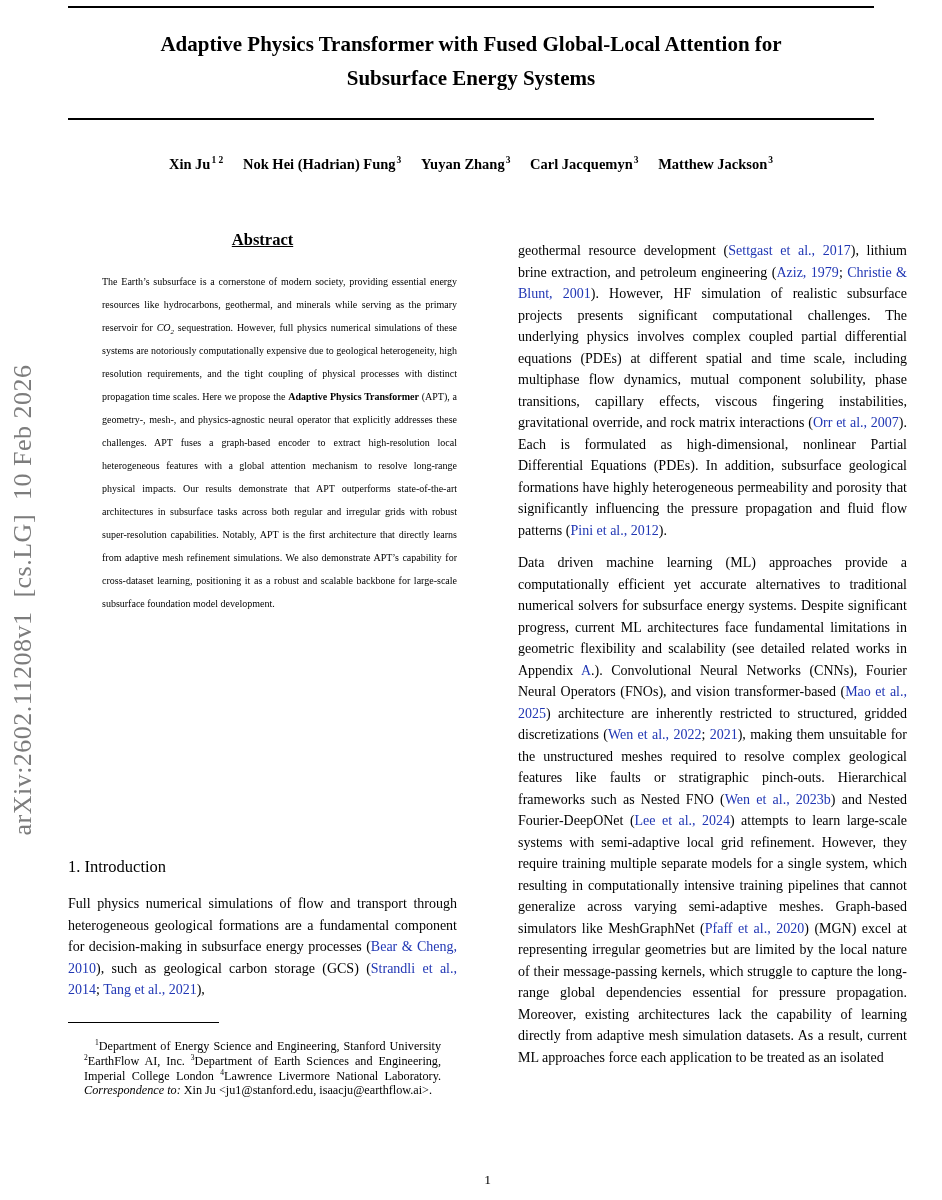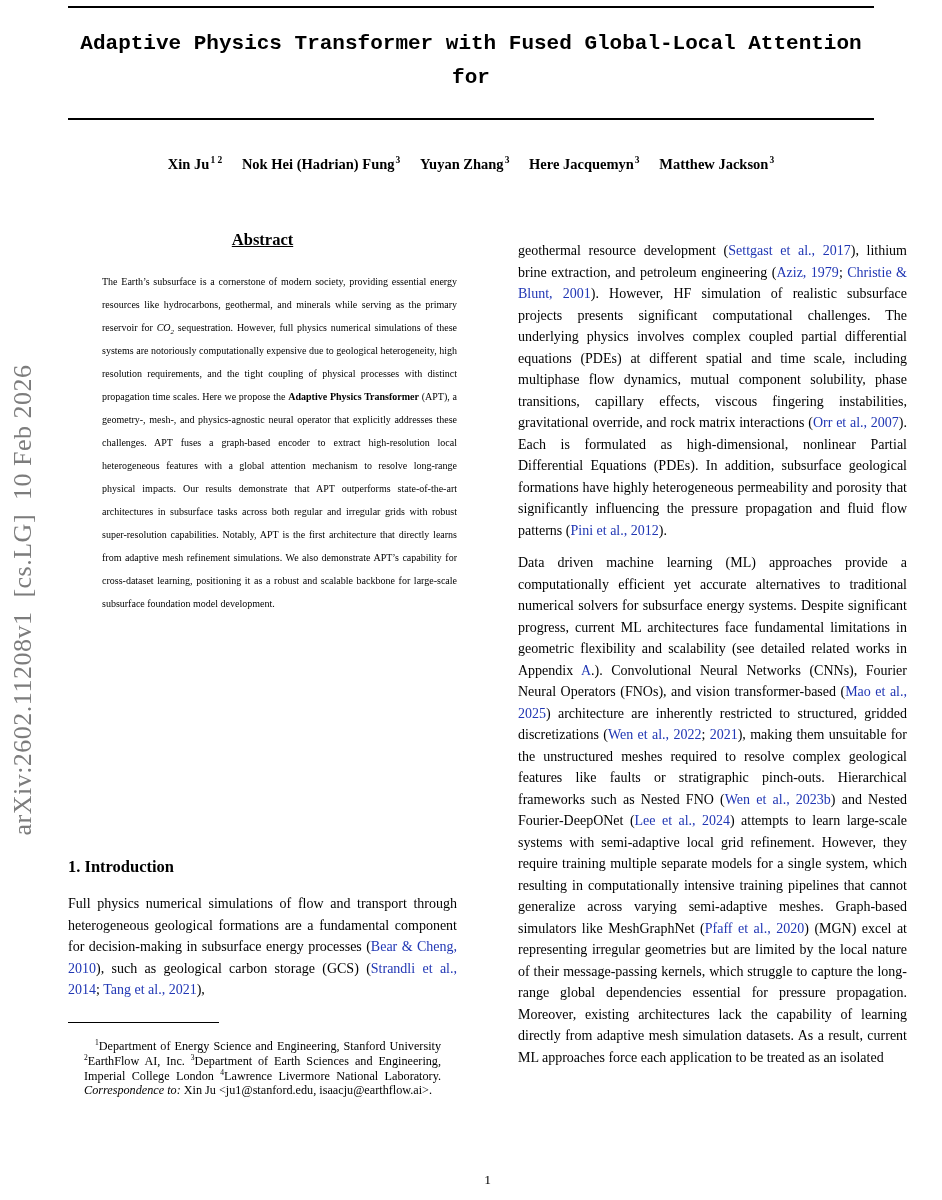--- a/index.html
+++ b/index.html
@@ -13,37 +13,37 @@
     font-family:"Liberation Serif","DejaVu Serif",serif;
   }
   .page{position:relative;width:942px;height:1200px;overflow:hidden;background:#ffffff;}
 
   .rule{position:absolute;left:68px;width:806px;height:2.4px;background:#000;}
   .rule-top{top:6px;}
   .rule-mid{top:118px;}
 
   .title{position:absolute;left:68px;top:27px;width:806px;margin:0;
          text-align:center;font-size:21px;line-height:34px;font-weight:bold;}
-  .title-line{display:block;font-family:Liberation Mono, monospace;}
+  .title-line{display:block;}
 
   .authors{position:absolute;left:68px;top:152px;width:806px;text-align:center;
            font-weight:bold;font-size:14.5px;line-height:25px;}
   .author{white-space:nowrap;margin:0 8px;}
   .author sup{font-size:9.5px;vertical-align:super;line-height:0;margin-left:1px;}
 
   .col{position:absolute;width:389px;font-size:14px;line-height:21.5px;
        text-align:justify;hyphens:auto;-webkit-hyphens:auto;}
   .col-left{left:68px;top:229px;}
   .col-right{left:518px;top:240px;}
 
   .abstract-heading{text-align:center;font-size:16.5px;font-weight:bold;
                     line-height:22px;margin:0 0 19px 0;text-decoration:underline;}
   .abstract-body{margin-left:34px;height:586px;overflow:hidden;
                  font-size:10px;line-height:23px;}
-  .section-heading{font-size:16.5px;font-weight:bold;line-height:22px;
+  .section-heading{font-size:16.5px;font-weight:normal;line-height:22px;
                    margin:0 0 15px 0;}
   .para{margin:0;}
   .para-gap{margin-top:11px;}
 
   .footnote{position:absolute;left:68px;top:1022px;width:389px;}
   .footnote-rule{width:151px;height:1px;background:#000;margin-bottom:6px;}
   .footnote-text{margin:16px;font-size:12.2px;line-height:14.8px;text-align:justify;
                  text-indent:11px;hyphens:auto;-webkit-hyphens:auto;}
 
   .watermark-strip{position:absolute;left:0;top:0;width:46px;height:1200px;
@@ -67,30 +67,31 @@
 <div class="page">
 
   <div class="watermark-strip">
     <span class="watermark-text">arXiv:2602.11208v1  [cs.LG]  10 Feb 2026</span>
   </div>
 
   <div class="rule rule-top"></div>
 
   <h1 class="title">
     <span class="title-line">Adaptive Physics Transformer with Fused Global-Local Attention for</span>
+    <span class="title-line">Subsurface Energy Systems</span>
   </h1>
 
   <div class="rule rule-mid"></div>
 
   <div class="authors">
     <div class="author-row">
       <span class="author"><span>Xin Ju</span><sup>1 2</sup></span>
       <span class="author"><span>Nok Hei (Hadrian) Fung</span><sup>3</sup></span>
       <span class="author"><span>Yuyan Zhang</span><sup>3</sup></span>
-      <span class="author"><span>Here Jacquemyn</span><sup>3</sup></span>
+      <span class="author"><span>Carl Jacquemyn</span><sup>3</sup></span>
       <span class="author"><span>Matthew Jackson</span><sup>3</sup></span>
     </div>
   </div>
 
   <div class="col col-left">
     <div class="abstract-heading">Abstract</div>
     <div class="abstract-body"><span>The Earth’s subsurface is a cornerstone of modern society, providing essential energy resources like hydrocarbons, geothermal, and minerals while serving as the primary reservoir for </span><span class="seg-math">CO</span><span class="seg-math-sub">2</span><span> sequestration. However, full physics numerical simulations of these systems are notoriously computationally expensive due to geological heterogeneity, high resolution requirements, and the tight coupling of physical processes with distinct propagation time scales. Here we propose the </span><span class="seg-bold">Adaptive Physics Transformer</span><span> (APT), a geometry-, mesh-, and physics-agnostic neural operator that explicitly addresses these challenges. APT fuses a graph-based encoder to extract high-resolution local heterogeneous features with a global attention mechanism to resolve long-range physical impacts. Our results demonstrate that APT outperforms state-of-the-art architectures in subsurface tasks across both regular and irregular grids with robust super-resolution capabilities. Notably, APT is the first architecture that directly learns from adaptive mesh refinement simulations. We also demonstrate APT’s capability for cross-dataset learning, positioning it as a robust and scalable backbone for large-scale subsurface foundation model development.</span></div>
     <div class="section-heading">1. Introduction</div>
     <p class="para"><span>Full physics numerical simulations of flow and transport through heterogeneous geological formations are a fundamental component for decision-making in subsurface energy processes (</span><span class="seg-cite">Bear &amp; Cheng, 2010</span><span>), such as geological carbon storage (GCS) (</span><span class="seg-cite">Strandli et al., 2014</span><span>; </span><span class="seg-cite">Tang et al., 2021</span><span>),</span></p>
   </div>

